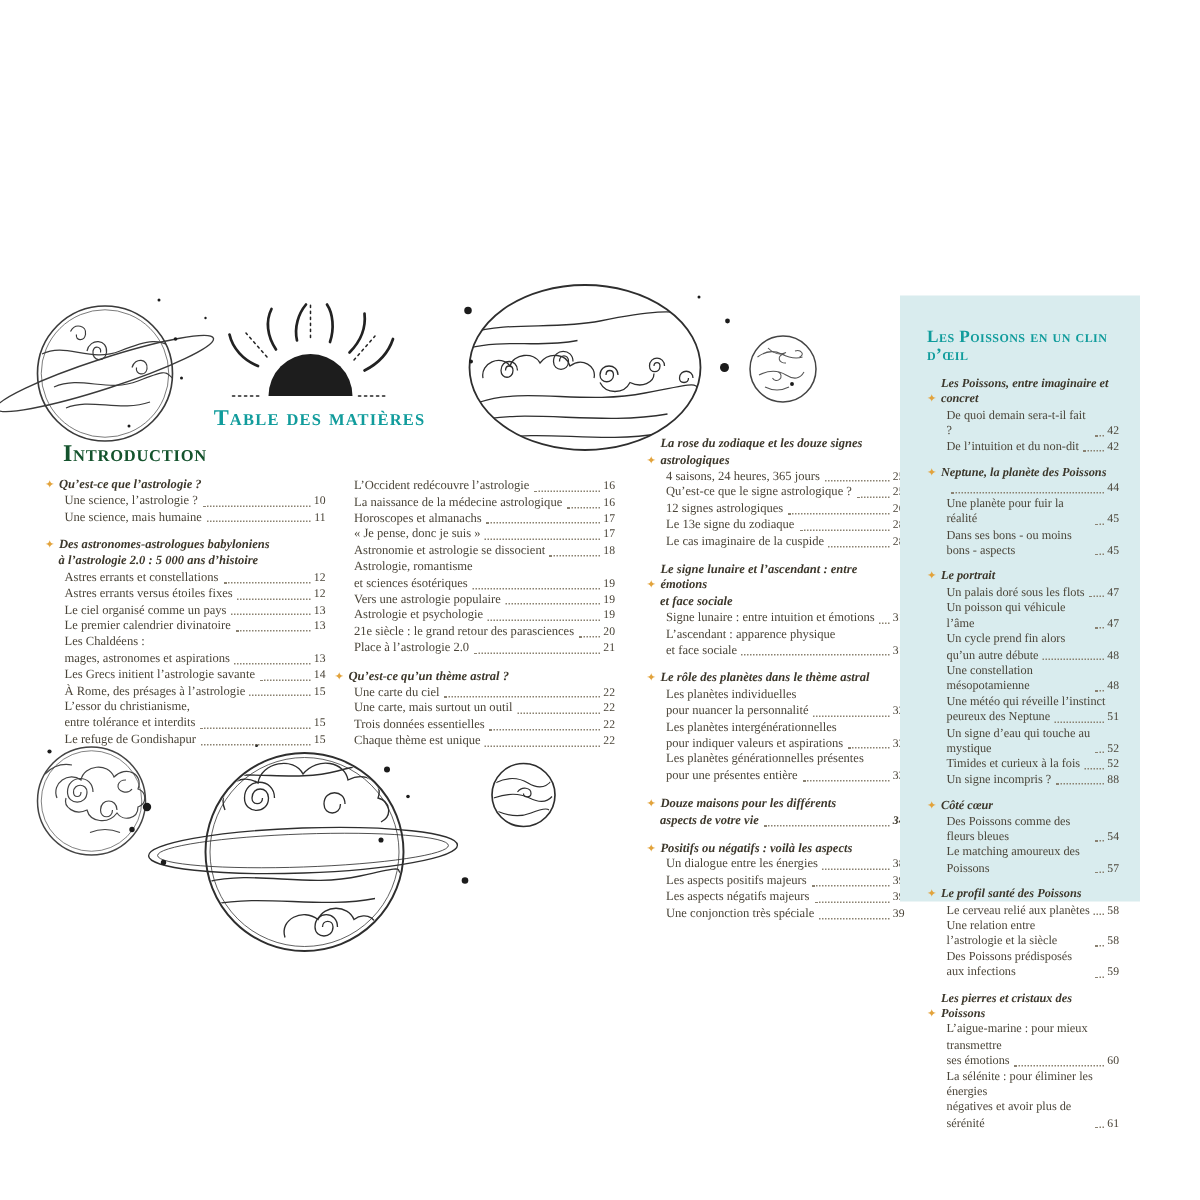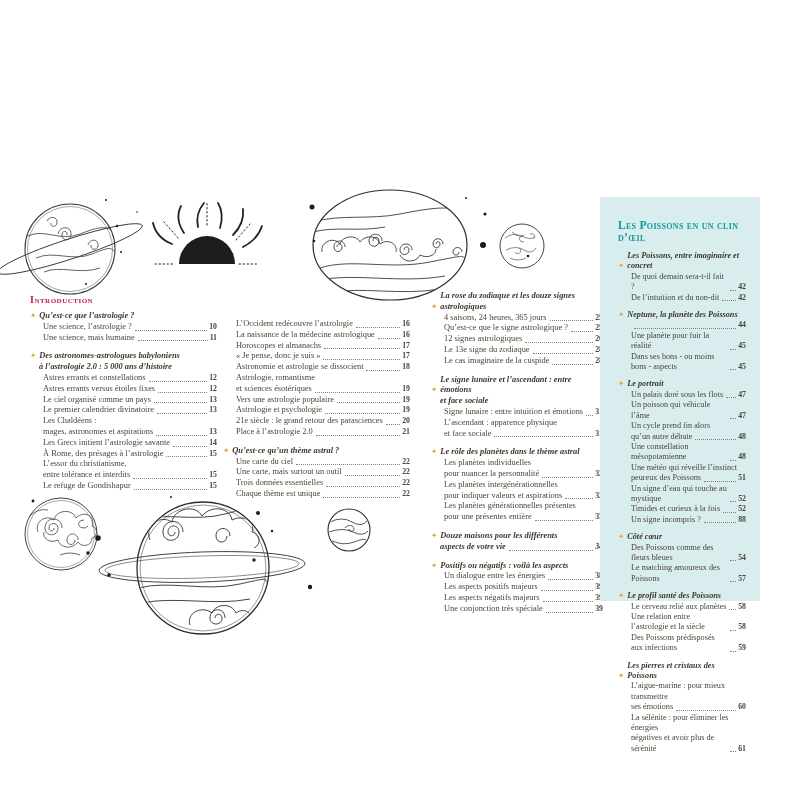--- a/index.html
+++ b/index.html
@@ -2,36 +2,36 @@
 <html><head>
 <meta charset="utf-8">
 <style>
   html,body{margin:0;padding:0;background:#ffffff;}
   .page{position:relative;width:800px;height:800px;background:#fff;overflow:hidden;
         font-family:"Liberation Serif","DejaVu Serif",serif;}
   .art{position:absolute;left:0;top:0;}
 
   .toc-title{position:absolute;left:118px;top:271px;width:190px;text-align:center;
              font-variant:small-caps;font-weight:bold;font-size:15px;letter-spacing:.8px;color:#119c9c;}
-  .intro-heading{font-variant:small-caps;font-weight:bold;font-size:10px;letter-spacing:.5px;
-                 color:#be185d;margin-bottom:6px;}
+  .intro-heading{font-variant:small-caps;font-weight:bold;font-size:16px;letter-spacing:.5px;
+                 color:#14532d;margin-bottom:6px;margin-left:12px;}
 
   .col{position:absolute;}
   .col1{left:30px;top:294px;width:187px;}
   .col2{left:223px;top:319px;width:187px;}
   .col3{left:431px;top:291px;width:172px;}
 
   .toc-section{margin:0 0 8px 0;}
   .row{display:flex;align-items:flex-end;}
   .title-row{font-size:8.4px;font-weight:bold;font-style:italic;color:#3c372b;line-height:10.8px;}
   .title-cont{padding-left:9px;}
   .entry-row{font-size:8.4px;color:#4b4539;line-height:10.8px;padding-left:13px;}
   .bullet{font-style:normal;font-weight:normal;color:#e2a33c;font-size:7.5px;margin-right:3px;}
   .dots{flex:1 1 6px;min-width:6px;border-bottom:1px dotted #8a8171;margin:0 2px 2px 3px;}
-  .pg{font-size:7.8px;flex:0 0 auto;font-weight:bold;}
+  .pg{font-size:7.8px;flex:0 0 auto;}
 
   .sidebar{position:absolute;left:600px;top:197px;width:160px;height:404px;box-sizing:border-box;
            background:#d9ecee;padding:22px 14px 0 18px;}
   .sidebar-heading{font-variant:small-caps;font-weight:bold;font-size:11.5px;letter-spacing:.3px;
                    color:#119c9c;margin-bottom:8px;}
   .sidebar .row{font-size:8.2px;line-height:10.4px;}
   .sidebar .toc-section{margin-bottom:7px;}
 </style>
 </head>
 <body>
@@ -177,20 +177,21 @@
       <circle cx="88" cy="553" r="1.8"></circle>
         <circle cx="109" cy="575" r="1.8"></circle>
       <circle cx="258" cy="513" r="2"></circle>
         <circle cx="272" cy="531" r="1.2"></circle>
       <circle cx="254" cy="560" r="1.7"></circle>
         <circle cx="310" cy="587" r="2.2"></circle>
       <circle cx="171" cy="497" r="1"></circle>
     </g>
   </svg>
 
+  <div class="toc-title">Table des matières</div>
 
   <div class="col col1">
     <div class="intro-heading">Introduction</div>
     <div>
         <div class="toc-section">
           <div class="row title-row">
             <span class="bullet">✦</span>
             <span>Qu’est-ce que l’astrologie ?</span>
           </div>
           <div class="row entry-row">
@@ -542,21 +543,21 @@
           </div>
           <div class="row entry-row">
             <span>Une constellation mésopotamienne</span>
             <span class="dots"></span>
             <span class="pg">48</span>
           </div>
           <div class="row entry-row">
             <span>Une météo qui réveille l’instinct</span>
           </div>
           <div class="row entry-row">
-            <span>peureux des Poissons</span>
+            <span>peureux des Neptune</span>
             <span class="dots"></span>
             <span class="pg">51</span>
           </div>
           <div class="row entry-row">
             <span>Un signe d’eau qui touche au mystique</span>
             <span class="dots"></span>
             <span class="pg">52</span>
           </div>
           <div class="row entry-row">
             <span>Timides et curieux à la fois</span>

